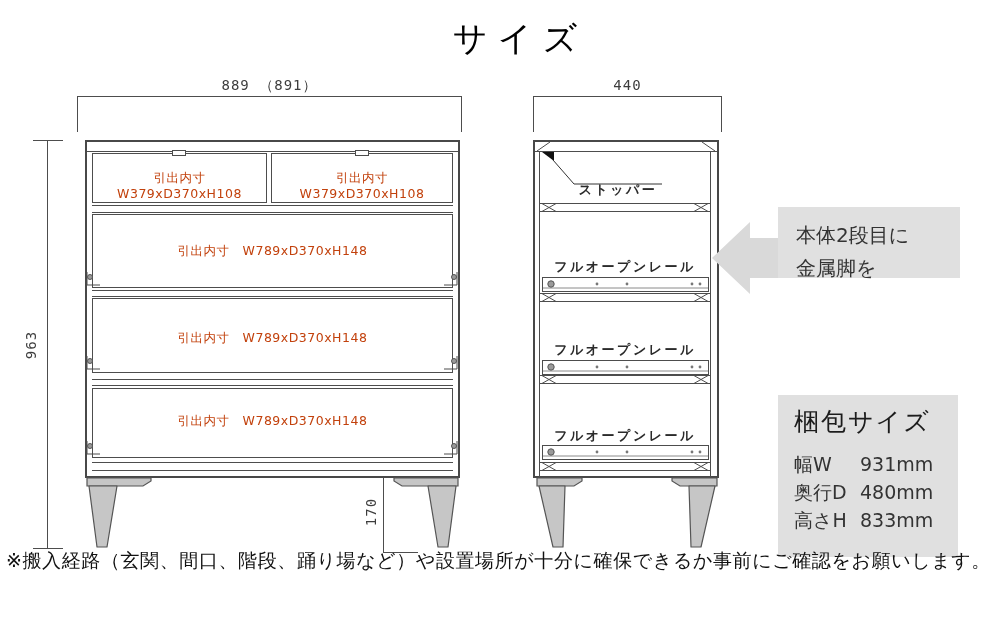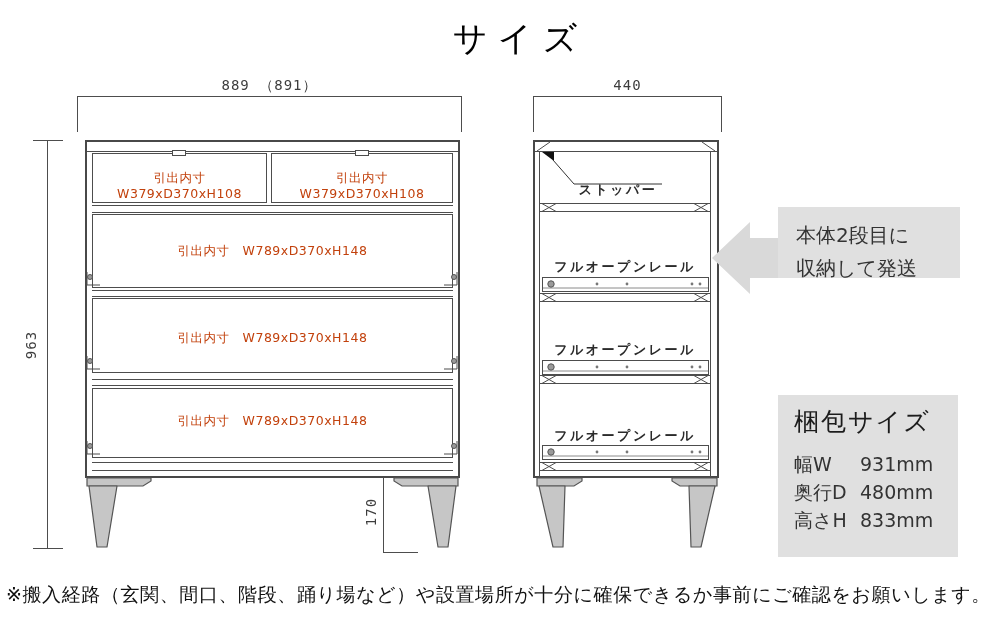--- a/index.html
+++ b/index.html
@@ -210,34 +210,34 @@
       <polygon points="1,2 46,2 46,5 38,10 1,10" fill="#c6c6c6" stroke="#555" stroke-width="1.2"></polygon>
       <polygon points="3,10 29,10 27,71 17,71" fill="#c6c6c6" stroke="#555" stroke-width="1.2" stroke-linejoin="round"></polygon>
     </svg>
   </div>
 
   <svg class="abs" style="left:706px;top:214px;" width="74" height="88">
     <polygon points="6,44 44,8 44,24 74,24 74,64 44,64 44,80" fill="#d9d9d9"></polygon>
   </svg>
   <div class="graybox" style="left:778px;top:207px;width:182px;height:71px;padding:12px 0 0 18px;">
     <div class="callout-line">本体2段目に</div>
-    <div class="callout-line">収納して発送</div>
+    <div class="callout-line">金属脚を</div>
   </div>
 
   <div class="graybox" style="left:778px;top:395px;width:180px;height:162px;padding:10px 0 0 16px;">
     <div class="pk-title">梱包サイズ</div>
     <div class="pk-row">
       <span class="pk-label">幅W</span>
       <span>931mm</span>
     </div>
     <div class="pk-row">
       <span class="pk-label">奥行D</span>
       <span>480mm</span>
     </div>
     <div class="pk-row">
       <span class="pk-label">高さH</span>
       <span>833mm</span>
     </div>
   </div>
 
-  <div class="footnote" style="left:6px;top:548px;margin-top:34px;">※搬入経路（玄関、間口、階段、踊り場など）や設置場所が十分に確保できるか事前にご確認をお願いします。</div>
+  <div class="footnote" style="left:6px;top:548px;">※搬入経路（玄関、間口、階段、踊り場など）や設置場所が十分に確保できるか事前にご確認をお願いします。</div>
 
 </div>
 
 </body></html>

